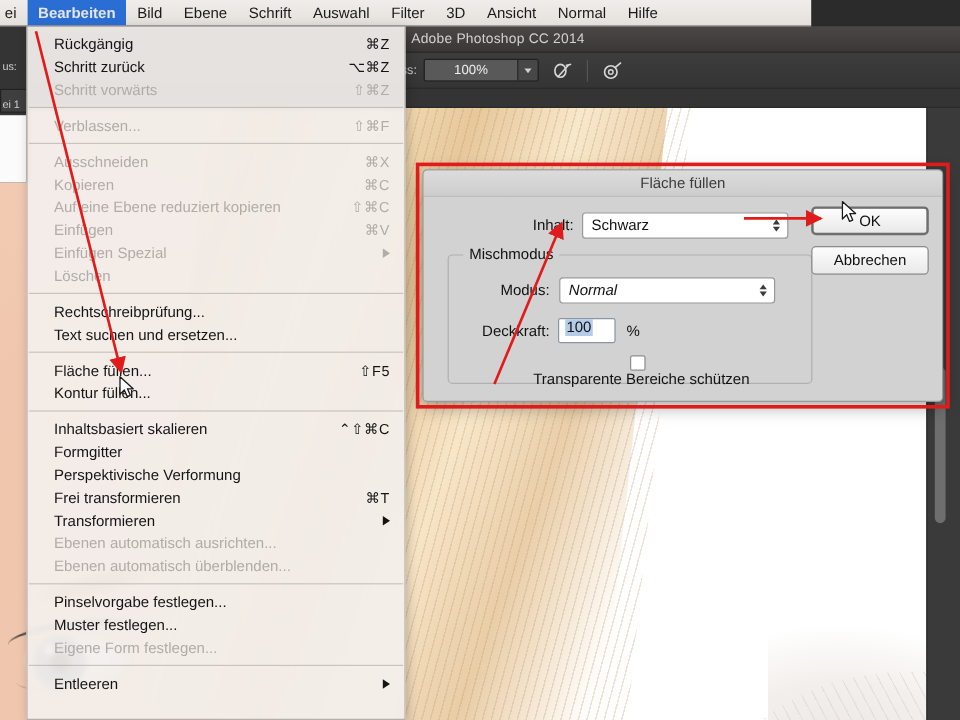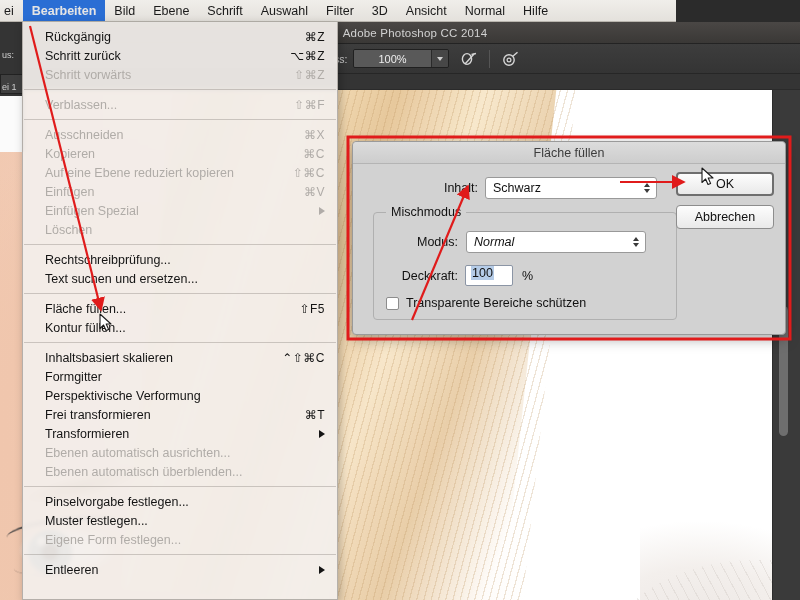--- a/index.html
+++ b/index.html
@@ -490,21 +490,21 @@
       </div>
 
       <div class="dlg-row" style="margin-top:12px;">
         <div class="dlg-lbl" style="width:84px">Deckkraft:</div>
         <div class="numfield" style="margin-left:7px;">
           <span class="sel">100</span>
         </div>
         <span style="margin-left:9px;">%</span>
       </div>
 
-      <div class="dlg-row" style="margin-top:10px; padding-left:12px;">
+      <div class="dlg-row" style="margin-top:10px; padding-left:12px;flex-direction:column;">
         <span class="checkbox"></span>
         <span style="margin-left:7px;">Transparente Bereiche schützen</span>
       </div>
     </div>
 
     <div class="btn primary" style="position:absolute; left:323px; top:30px; width:98px;">
       <span>OK</span>
     </div>
     <div class="btn" style="position:absolute; left:323px; top:63px; width:98px;">
       <span>Abbrechen</span>

